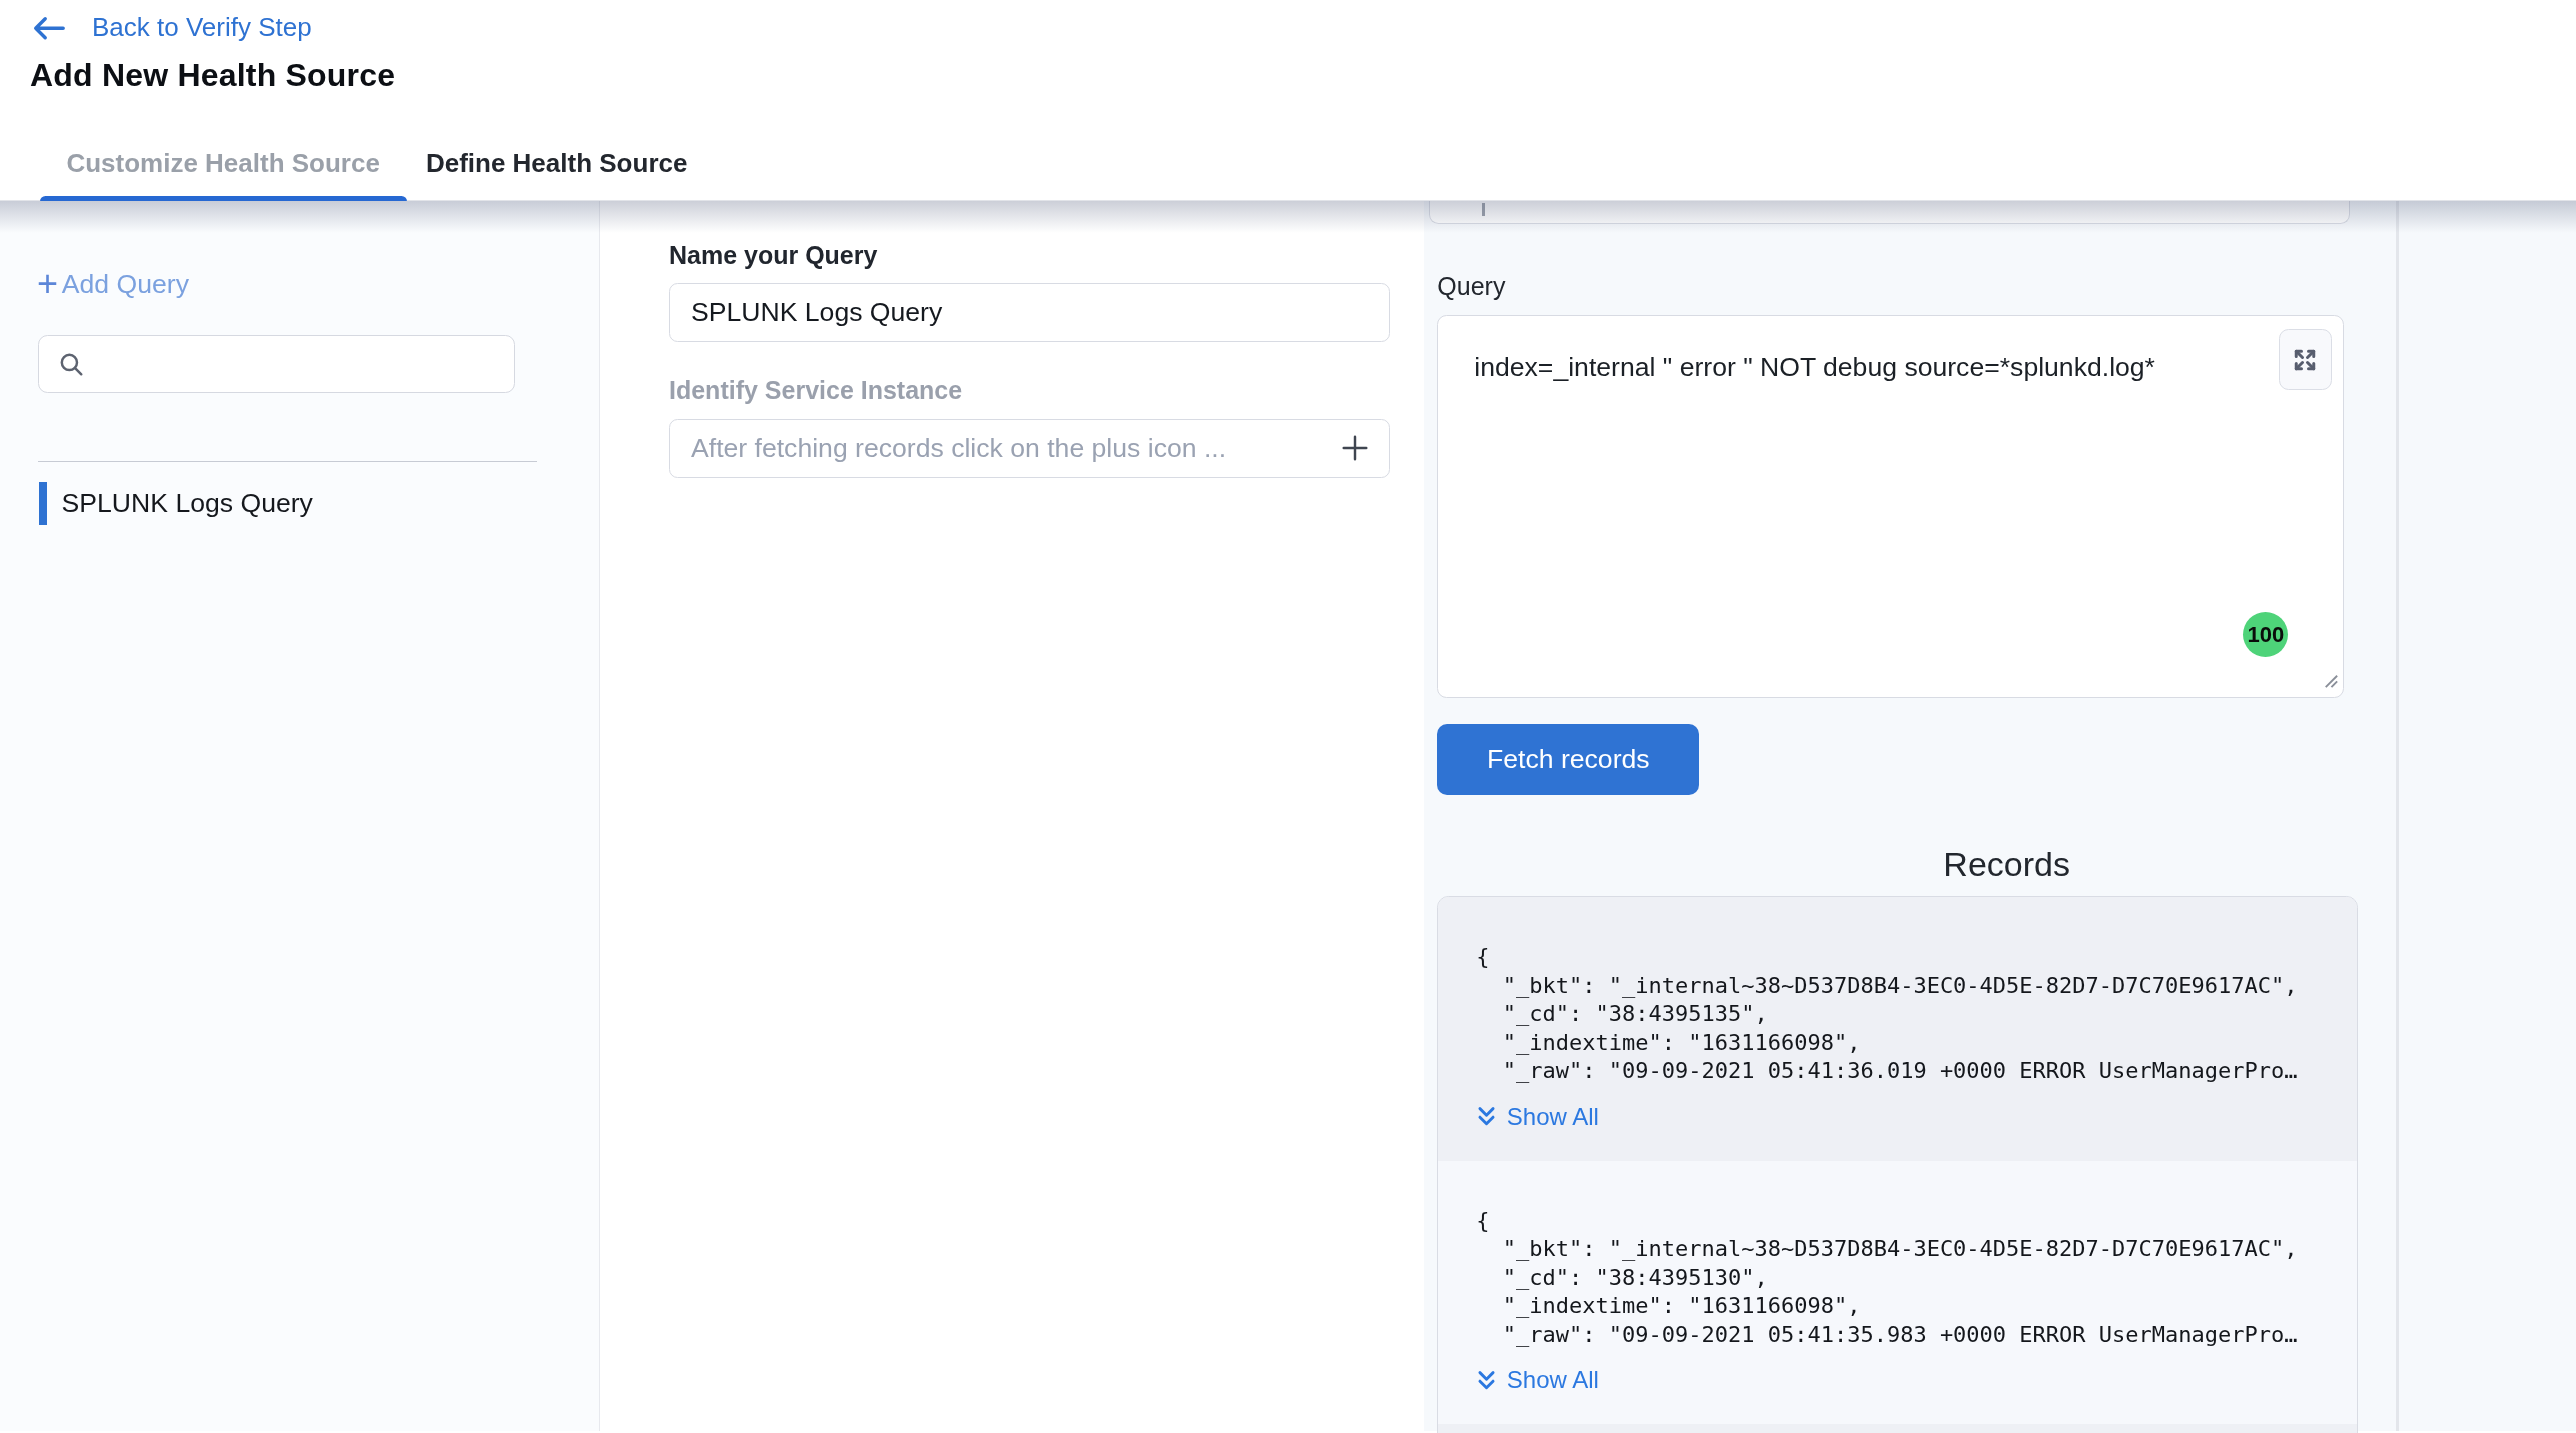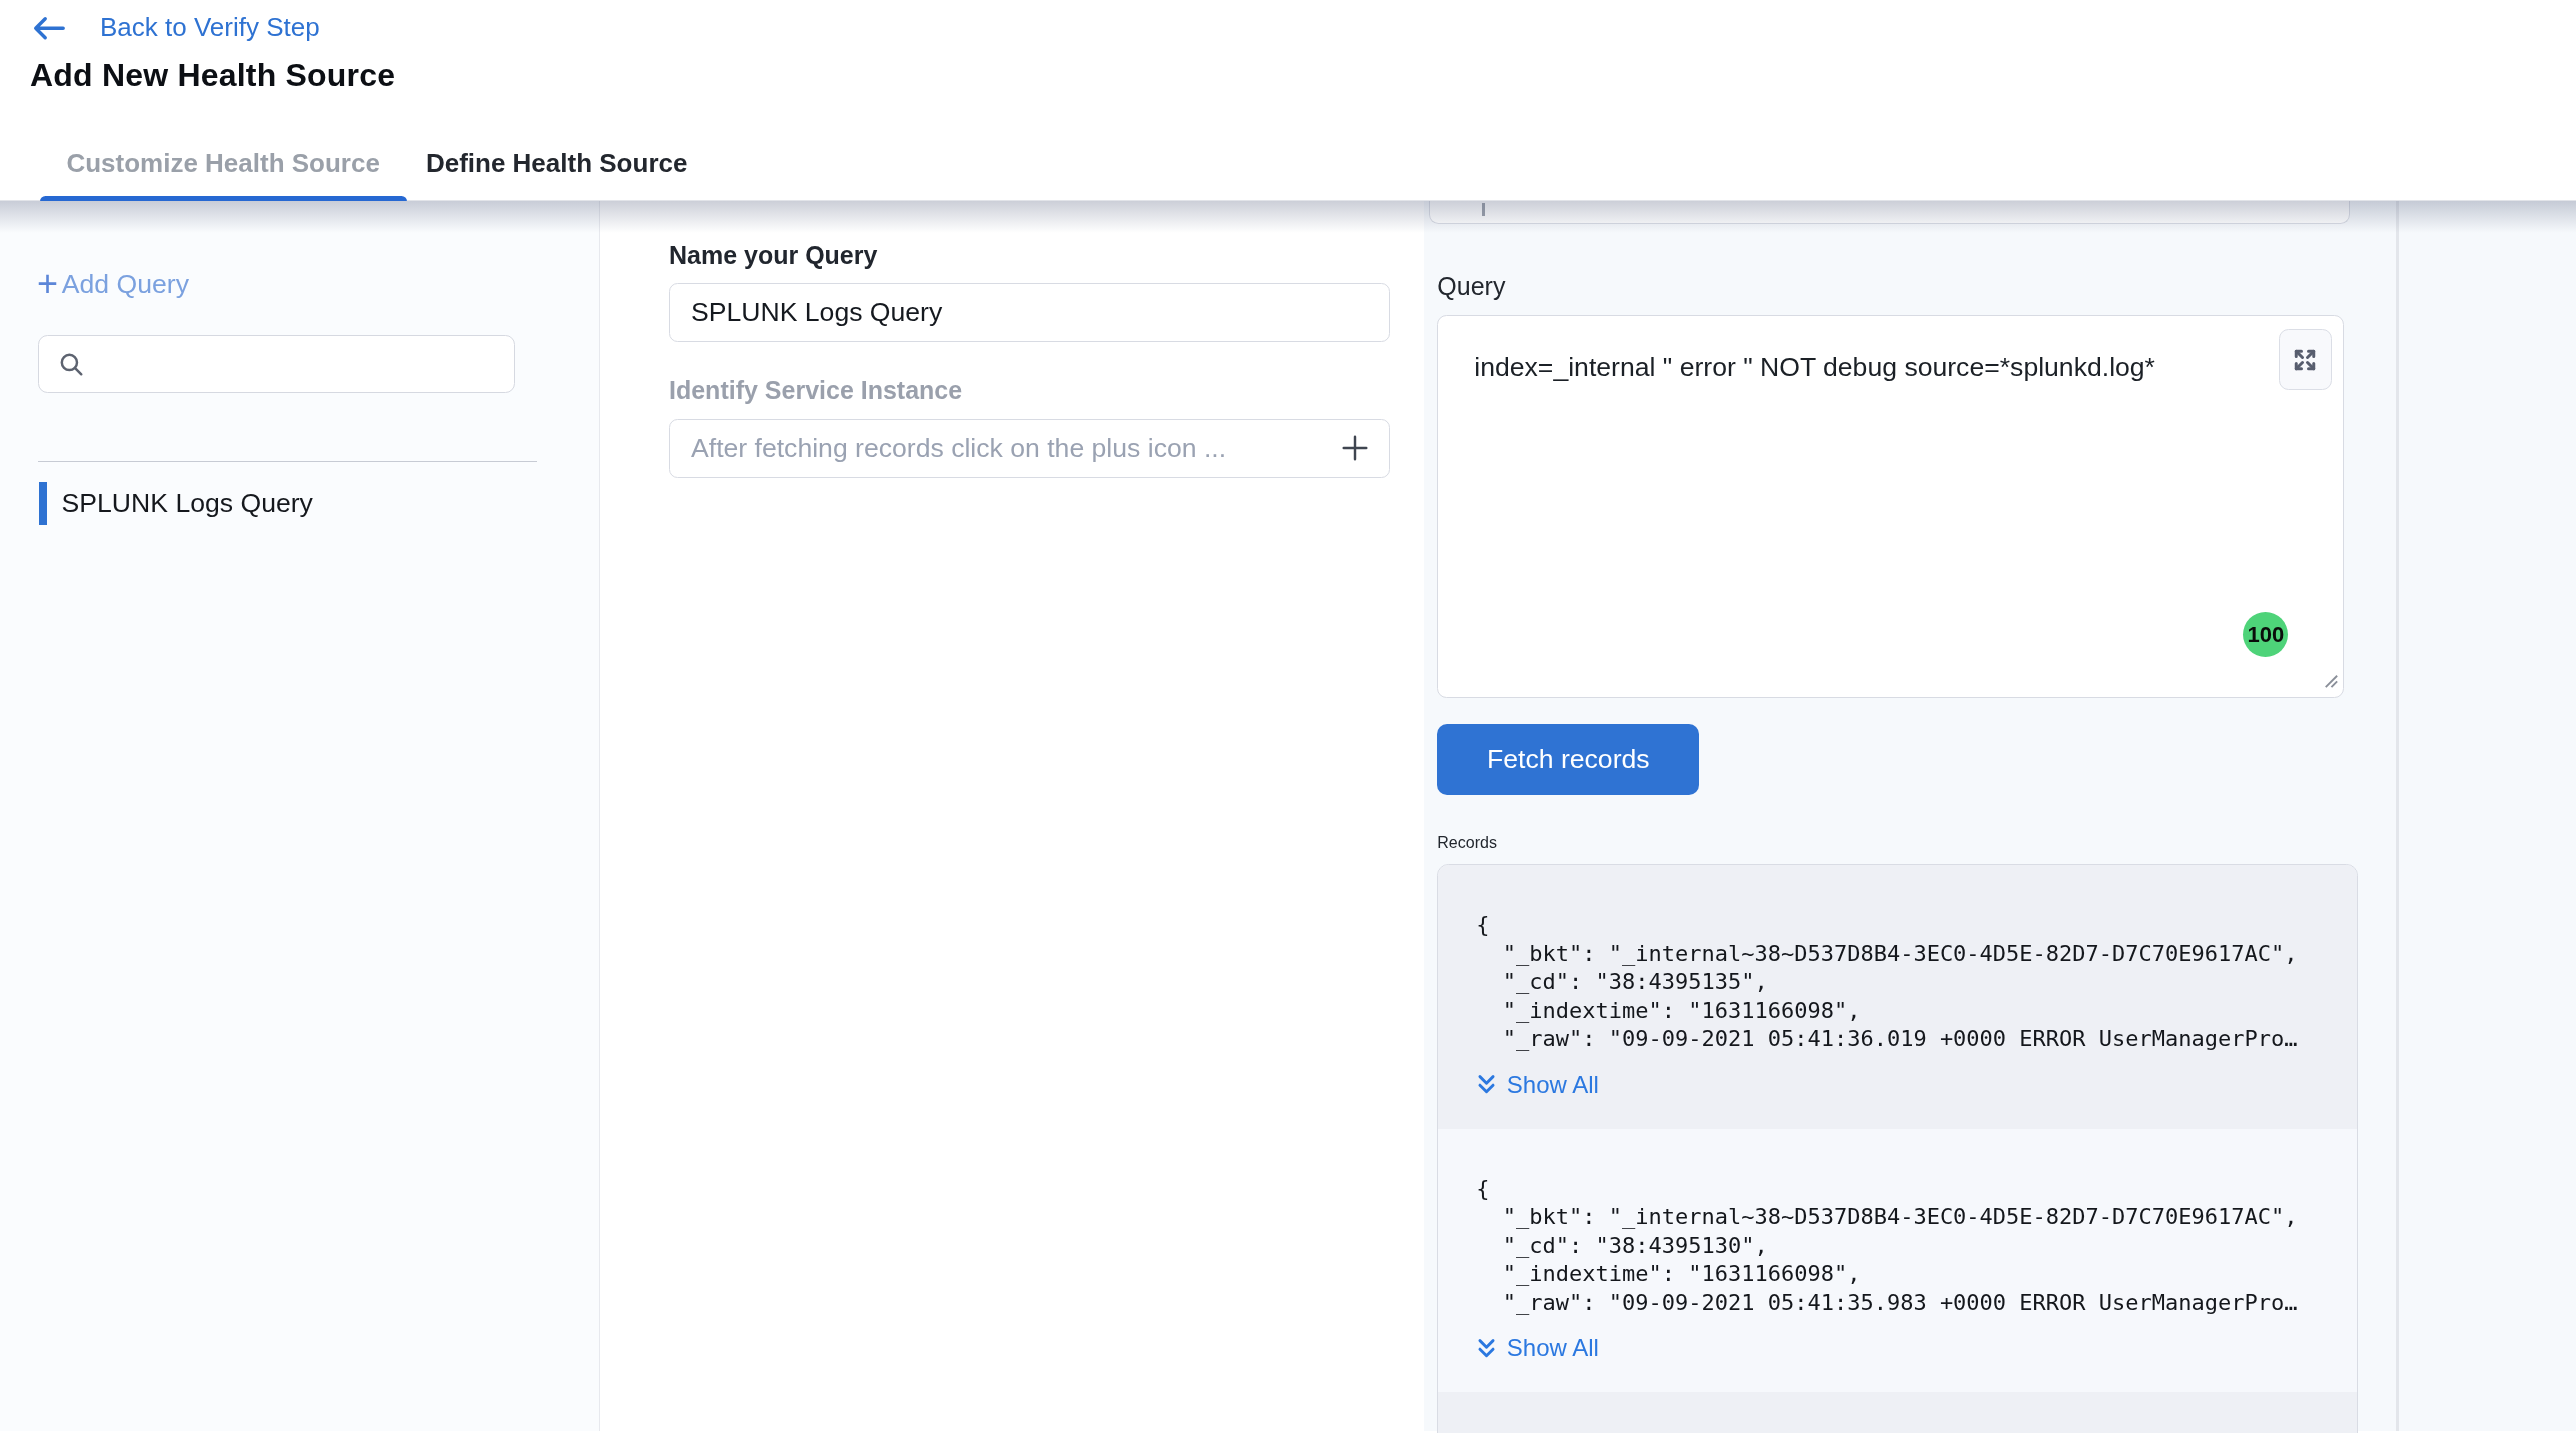--- a/index.html
+++ b/index.html
@@ -2,21 +2,21 @@
 <html style="font-size:15px"><head>
 <meta charset="utf-8">
 <style>
   * { margin:0; padding:0; box-sizing:border-box; }
   html,body { width:2576px; height:1433px; }
   body { font-family:"Liberation Sans", sans-serif; background:#ffffff; overflow:hidden; }
   .app { position:relative; width:2576px; height:1433px; overflow:hidden; }
 
   
   .header { height:126px; background:#ffffff; position:relative; }
-  .back-link { position:absolute; left:31px; top:12.3px; display:flex; align-items:center; gap:33px; cursor:pointer; }
+  .back-link { position:absolute; left:31px; top:12.3px; display:flex; align-items:center; gap:25px; cursor:pointer; }
   .back-link .label { font-size:26px; font-weight:500; color:#2e72d2; }
   .page-title { position:absolute; left:30px; top:57px; font-size:32px; font-weight:700; color:#0c0f14; letter-spacing:0.2px; }
 
   
   .tabbar { height:75px; background:#ffffff; border-bottom:1.9px solid #e2e4e9; display:flex; align-items:center; padding-left:32px; position:relative; }
   .tab { font-size:26px; font-weight:600; padding:0 23px; height:100%; display:flex; align-items:center; position:relative; cursor:pointer; }
   .tab.inactive { color:#23272e; }
   .tab.active { color:#9aa0a9; margin-left:11.4px; }
   .tab.active::after { content:""; position:absolute; left:-3.8px; right:-3.8px; bottom:-6.6px; height:10.4px; border-radius:5.7px; background:#2668d2; }
 
@@ -59,21 +59,21 @@
   .query-area { margin-top:14.2px; width:907px; height:383px; background:#ffffff; border:1.9px solid #d8dbe3; border-radius:9.5px; position:relative; }
   .query-text { padding:34px 104px 0 36px; font-size:26.6px; color:#1b2026; line-height:34px; }
   .expand-btn { position:absolute; top:13.3px; right:11.4px; width:53px; height:61px; background:#f8f9fc;
       border:1.9px solid #dbdee6; border-radius:9.5px; display:flex; align-items:center; justify-content:center; cursor:pointer; }
   .count-badge { position:absolute; right:55px; bottom:40px; width:45px; height:45px; border-radius:50%;
       background:#4ed379; display:flex; align-items:center; justify-content:center;
       font-size:22px; font-weight:800; color:#0a0c0a; }
   .resize-handle { position:absolute; right:3.8px; bottom:3.8px; }
   .fetch-btn { margin-top:26px; width:262px; height:71px; background:#2f73d3; color:#ffffff; border:none;
       border-radius:10px; font-size:26.6px; font-weight:500; font-family:"Liberation Sans", sans-serif; cursor:pointer; }
-  .records-label { margin-top:39px; font-size:16px; font-weight:500; color:#22272e; }
+  .records-label { margin-top:50px; font-size:34px; font-weight:500; color:#22272e;text-align:center; }
   .records-panel { margin-top:12.3px; width:921px; height:588px; border:1.9px solid #d9dce4; border-radius:11.4px; overflow:hidden; background:#f6f8fc; }
   .record-card { padding:46px 38px 30px 38px; }
   .record-card.shade-dark { background:#eef0f5; }
   .record-card.shade-light { background:#f6f8fc; }
   .record-card pre { font-family:"DejaVu Sans Mono", monospace; font-size:22px; line-height:28.5px; color:#14171c; white-space:pre; overflow:hidden; }
   .show-all { margin-top:17px; display:flex; align-items:center; gap:9.5px; cursor:pointer; }
   .show-all .label { font-size:24px; font-weight:500; color:#2b78e0; }
   .record-card.stub { height:57px; padding:0; }
 </style>
 </head>

